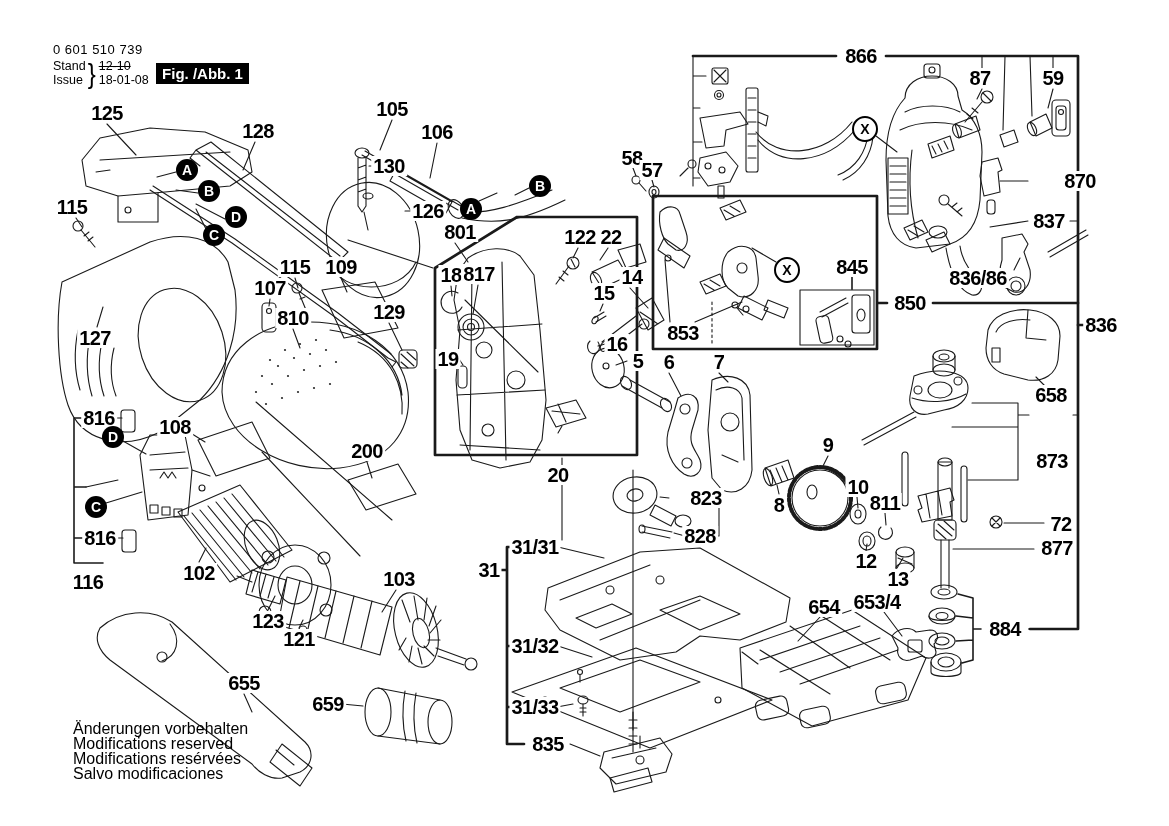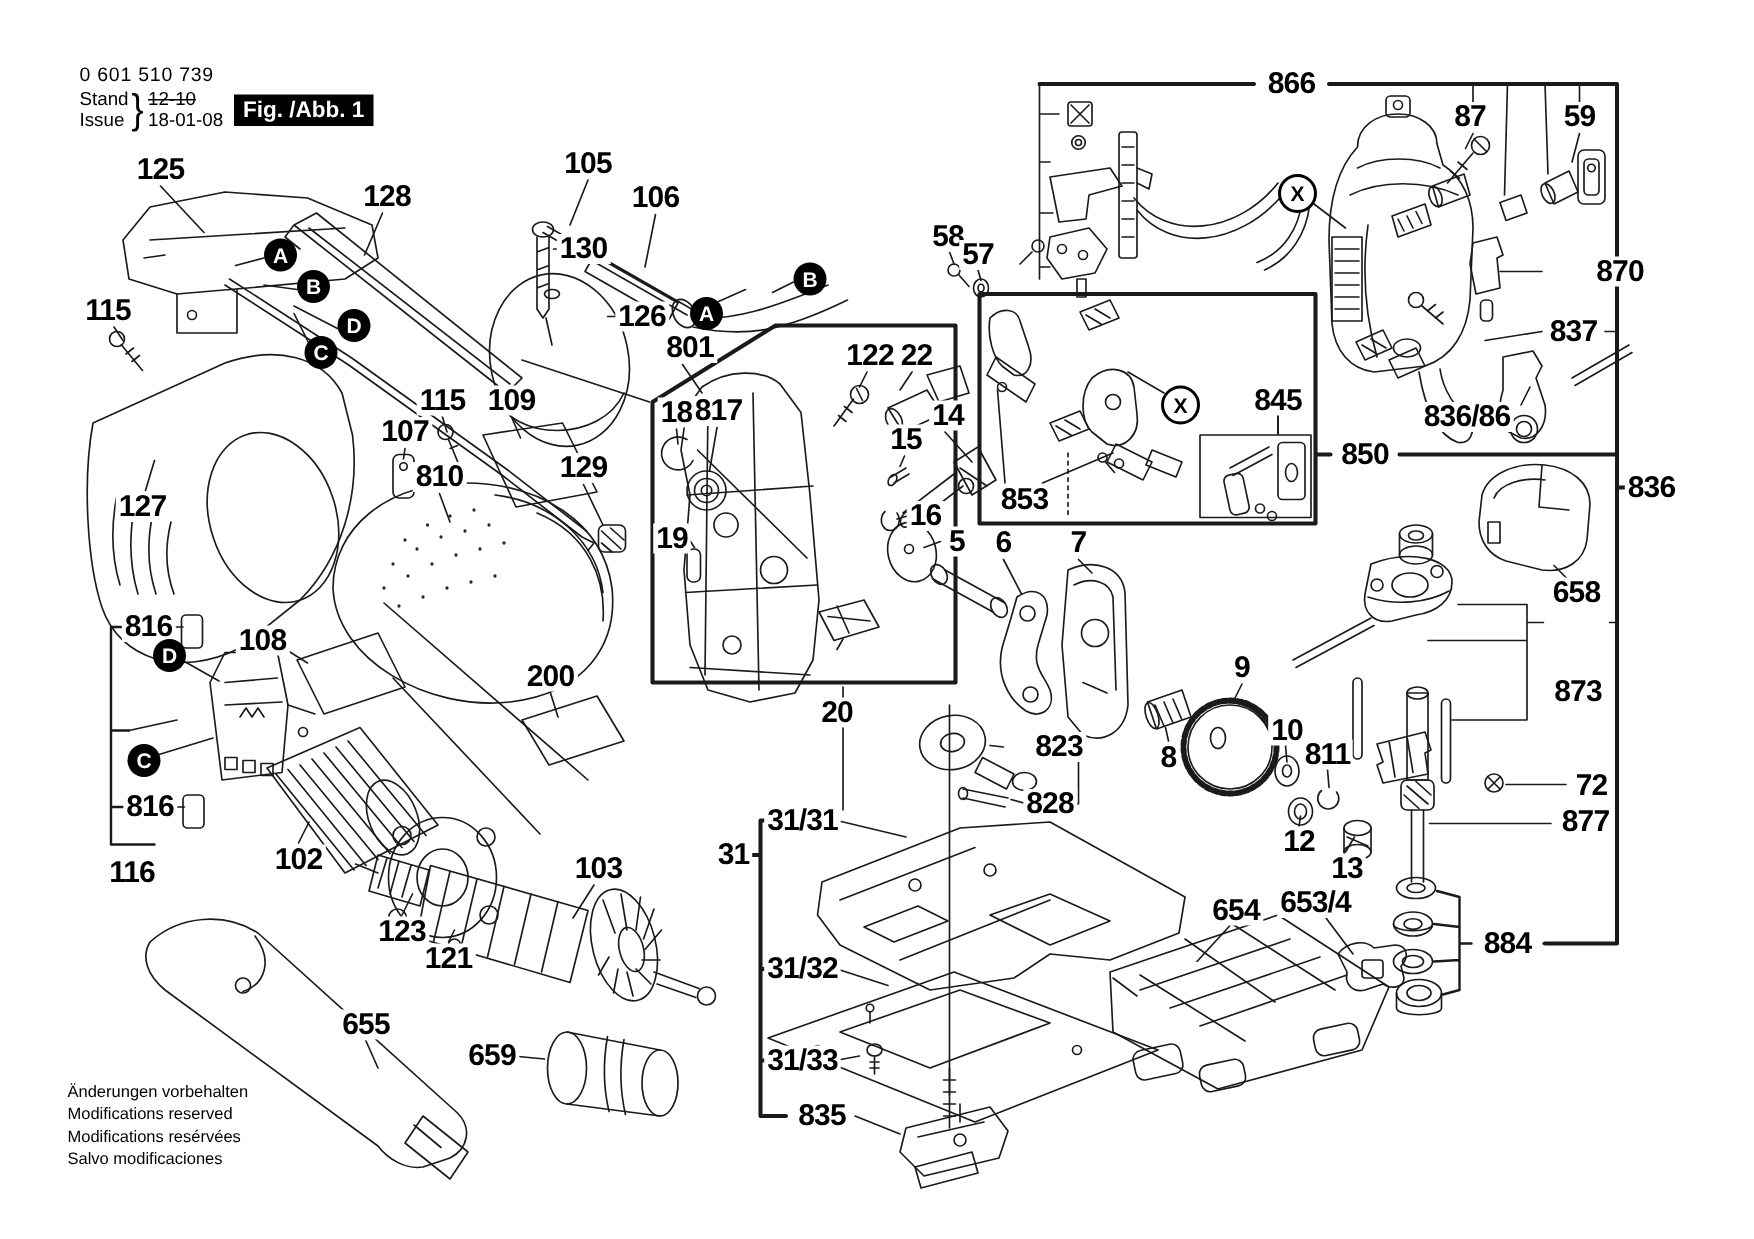--- a/index.html
+++ b/index.html
@@ -35,21 +35,21 @@
   .issue-block{display:flex;align-items:center;margin-top:2px;font-size:12.5px;}
   .issue-col{display:flex;flex-direction:column;line-height:14px;}
   .brace{font-size:24px;font-weight:normal;margin:0 3px 0 2px;transform:scaleY(1.15);}
   .date-col{display:flex;flex-direction:column;line-height:14px;}
   .strike{text-decoration:line-through;}
   .figbox{
     position:absolute;left:156px;top:63px;width:93px;height:21px;background:#000;color:#fff;
     font-weight:bold;font-size:15px;display:flex;align-items:center;justify-content:center;
     letter-spacing:0px;white-space:nowrap;
   }
-  .footer{position:absolute;left:45px;top:721px;font-size:11px;line-height:15px;}
+  .footer{position:absolute;left:73px;top:721px;font-size:16px;line-height:15px;}
 </style>
 </head>
 <body>
 
 <div id="stage">
 
   <svg width="1169" height="826" viewBox="0 0 1169 826">
 
     <g>
 

